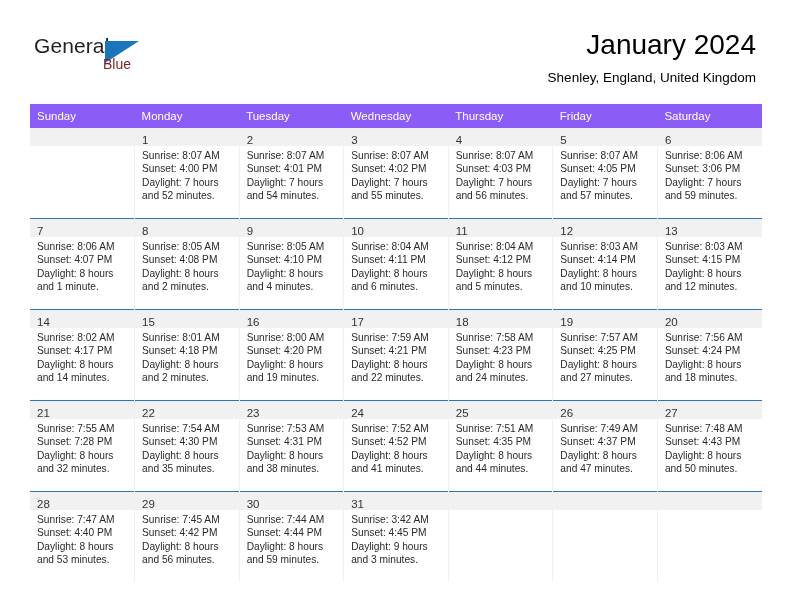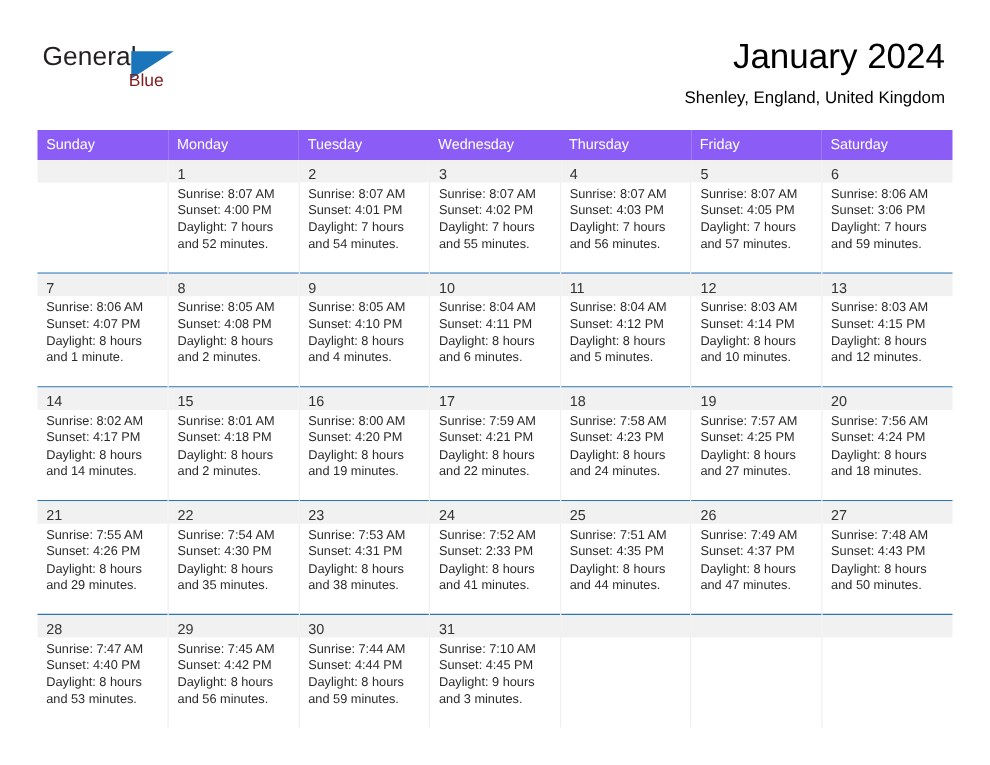--- a/index.html
+++ b/index.html
@@ -418,23 +418,23 @@
               </div>
             </div>
           </td>
         </tr>
         <tr class="week-row sep">
           <td>
             <div class="cell-inner">
               <div class="daynum-band"><span class="daynum">21</span></div>
               <div class="details">
                 <div>Sunrise: 7:55 AM</div>
-                <div>Sunset: 4:26 PM</div>
-                <div>Daylight: 8 hours</div>
-                <div>and 29 minutes.</div>
+                <div>Sunset: 7:28 PM</div>
+                <div>Daylight: 8 hours</div>
+                <div>and 32 minutes.</div>
               </div>
             </div>
           </td>
           <td>
             <div class="cell-inner">
               <div class="daynum-band"><span class="daynum">22</span></div>
               <div class="details">
                 <div>Sunrise: 7:54 AM</div>
                 <div>Sunset: 4:30 PM</div>
                 <div>Daylight: 8 hours</div>
@@ -451,21 +451,21 @@
                 <div>Daylight: 8 hours</div>
                 <div>and 38 minutes.</div>
               </div>
             </div>
           </td>
           <td>
             <div class="cell-inner">
               <div class="daynum-band"><span class="daynum">24</span></div>
               <div class="details">
                 <div>Sunrise: 7:52 AM</div>
-                <div>Sunset: 2:33 PM</div>
+                <div>Sunset: 4:52 PM</div>
                 <div>Daylight: 8 hours</div>
                 <div>and 41 minutes.</div>
               </div>
             </div>
           </td>
           <td>
             <div class="cell-inner">
               <div class="daynum-band"><span class="daynum">25</span></div>
               <div class="details">
                 <div>Sunrise: 7:51 AM</div>
@@ -529,21 +529,21 @@
                 <div>Sunset: 4:44 PM</div>
                 <div>Daylight: 8 hours</div>
                 <div>and 59 minutes.</div>
               </div>
             </div>
           </td>
           <td>
             <div class="cell-inner">
               <div class="daynum-band"><span class="daynum">31</span></div>
               <div class="details">
-                <div>Sunrise: 7:10 AM</div>
+                <div>Sunrise: 3:42 AM</div>
                 <div>Sunset: 4:45 PM</div>
                 <div>Daylight: 9 hours</div>
                 <div>and 3 minutes.</div>
               </div>
             </div>
           </td>
           <td>
             <div class="cell-inner empty">
               <div class="daynum-band"><span class="daynum"></span></div>
               <div class="details">

